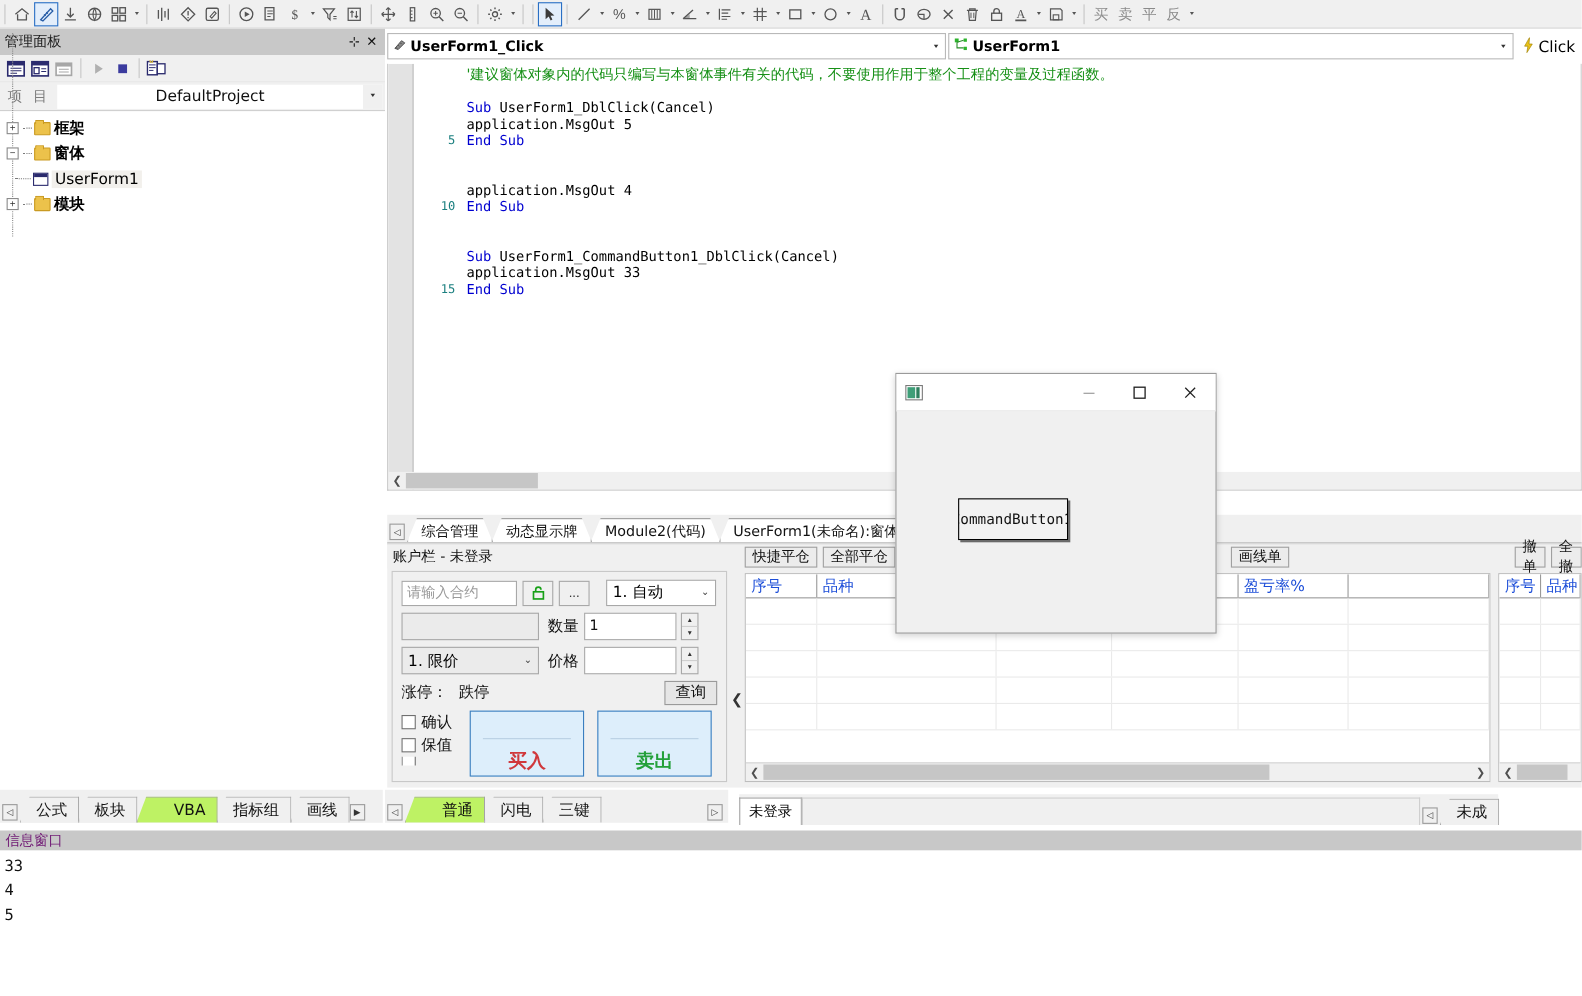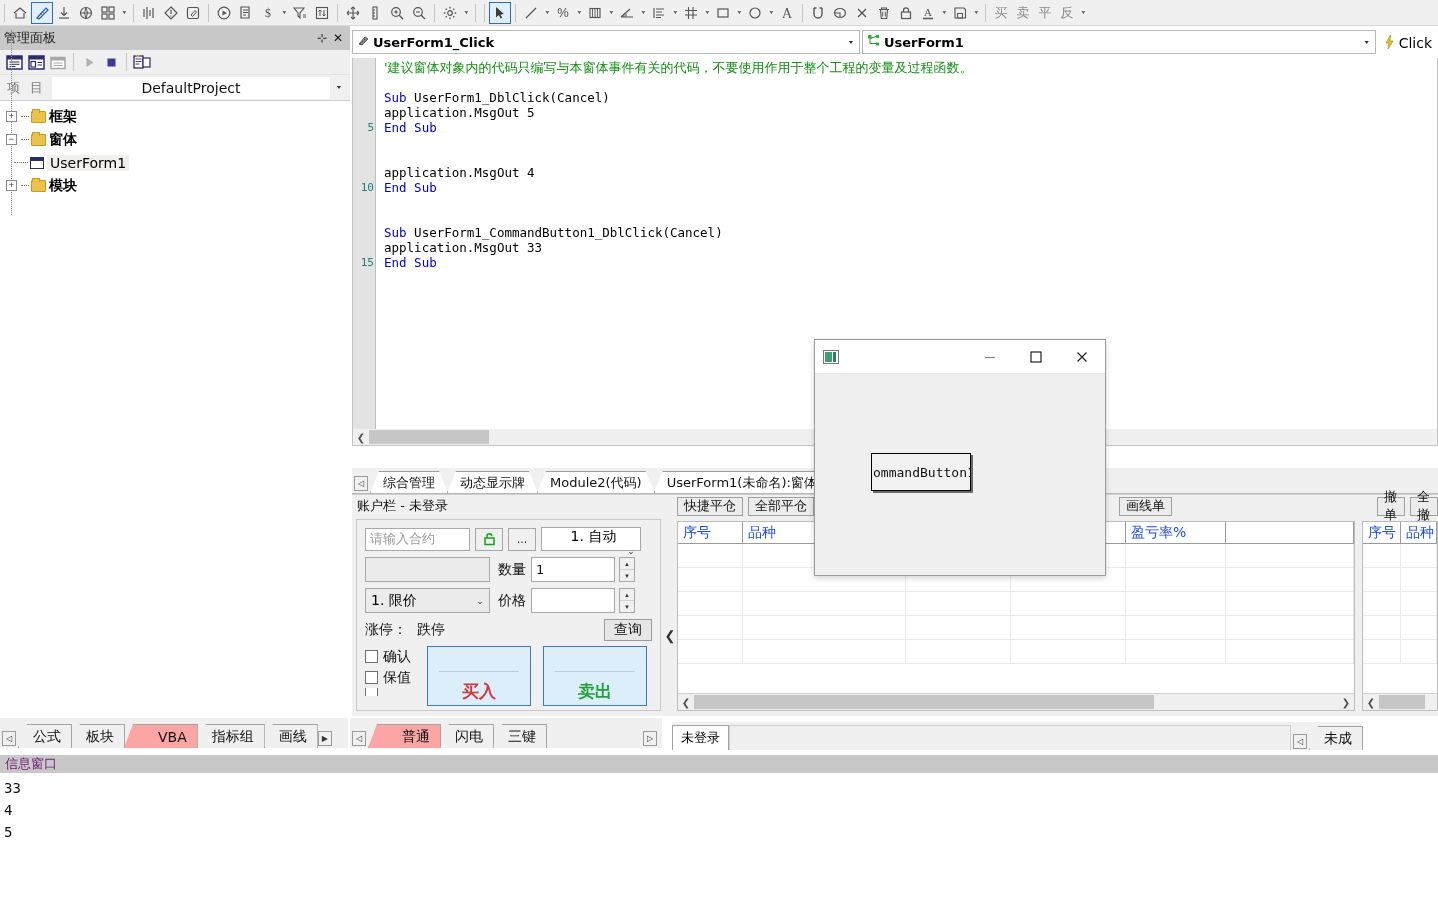--- a/index.html
+++ b/index.html
@@ -151,21 +151,21 @@
     overflow: hidden;
   }
   .gutter {
     position: absolute; left: 0; top: 0; width: 23px; height: 100%;
     background: #e3e3e3; border-right: 1px solid #bdbdbd;
   }
   .code-lines {
     position: absolute; left: 0; top: 2px; right: 0;
     font-family: "DejaVu Sans Mono", monospace; font-size: 12.5px; line-height: 15px;
   }
-  .cl { height: 15px; display: flex; white-space: pre; }
+  .cl { height: 15px; display: flex; white-space: pre; margin-left: 40px; }
   .cl .num {
     width: 23px; text-align: right; padding-right: 2px; color: #1a7f7f;
     font-family: "DejaVu Sans Mono", monospace; font-size: 11px;
   }
   .cl .txt { padding-left: 8px; }
   .kw { color: #0000d0; }
   .cmt { color: #169016; font-family: "DejaVu Sans", sans-serif; font-size: 13px; }
   .ed-hscroll {
     position: absolute; left: 0; bottom: 0; width: 1086px; height: 16px;
     background: #f0f0f0; display: flex; align-items: center;
@@ -313,21 +313,21 @@
     position: absolute; left: 350px; top: 718px; width: 312px; height: 30px;
     background: #f0f0f0; display: flex; align-items: flex-end;
   }
   .btab {
     height: 24px; padding: 0 10px; background: #f0f0f0;
     border: 1px solid #a4a4a4; border-bottom: 0;
     display: flex; align-items: center; font-size: 14px;
     font-family: "DejaVu Sans", sans-serif; color: #111; margin-right: -1px;
     clip-path: polygon(9px 0, 100% 0, 100% 100%, 0 100%); padding-left: 14px;
   }
-  .btab.active { background: #fca5a5; padding-left: 33px; }
+  .btab.active { background: #bef264; padding-left: 33px; }
   .btabs-right {
     position: absolute; left: 672px; top: 722px; width: 690px; height: 28px;
     background: #f0f0f0; display: flex; align-items: flex-end;
   }
   .statustab {
     height: 25px; padding: 0 8px; background: #fff; border: 1px solid #a4a4a4;
     border-bottom: 0; display: flex; align-items: center; font-size: 13px;
     font-family: "DejaVu Sans", sans-serif;
   }
   .statusfill { flex: 1; height: 25px; background: #f0f0f0; border: 1px solid #cfcfcf; border-bottom: 0; }
@@ -799,21 +799,21 @@
     <div class="order-form">
       <div class="of-row">
         <div class="inp ph" style="width:105px;">请输入合约</div>
         <div class="btn-sq">
           <svg width="13" height="14" viewBox="0 0 13 14">
               <rect x="2" y="6" width="9" height="6.5" fill="none" stroke="#17a017" stroke-width="1.5"></rect>
               <path d="M4 6 V4.2 a2.4 2.4 0 0 1 4.8 0" fill="none" stroke="#17a017" stroke-width="1.5"></path>
             </svg>
         </div>
         <div class="btn-sq">...</div>
-        <div class="sel-box" style="width:100px;margin-left:5px;height:24px;flex-direction:column;">
+        <div class="sel-box" style="width:100px;margin-left:15px;height:24px;">
           <span>1. 自动</span>
           <span class="ca">⌄</span>
         </div>
       </div>
 
       <div class="of-row">
         <div class="inp" style="width:125px;height:25px;background:#ebebeb;"></div>
         <span class="fld-lbl">数量</span>
         <div class="inp" style="width:84px;height:25px;">1</div>
         <div class="spin">

